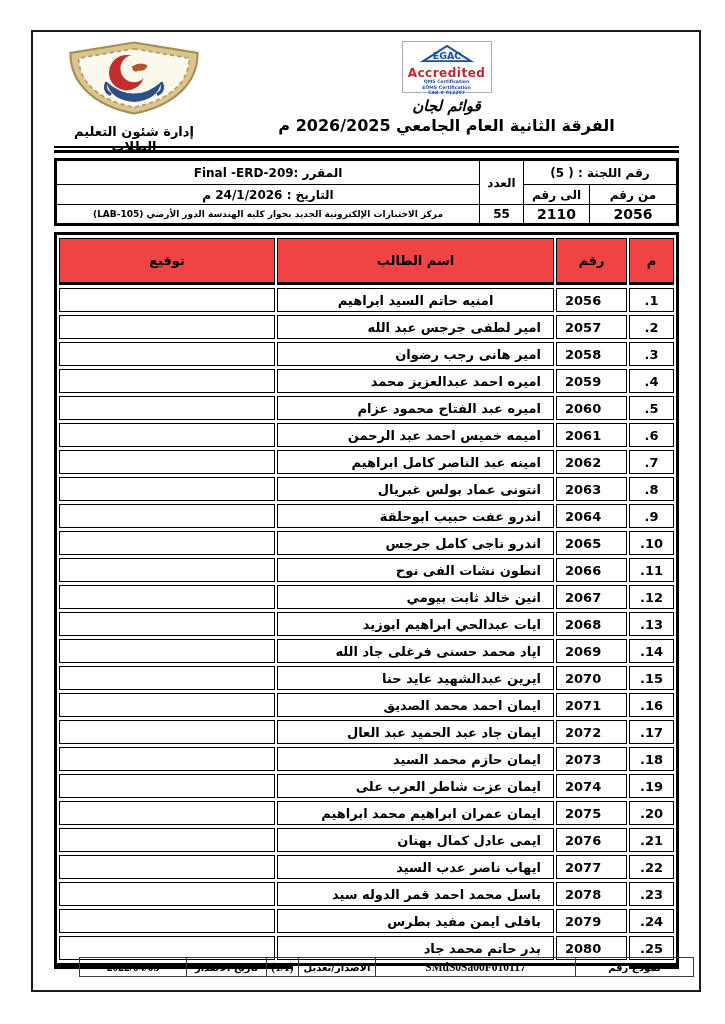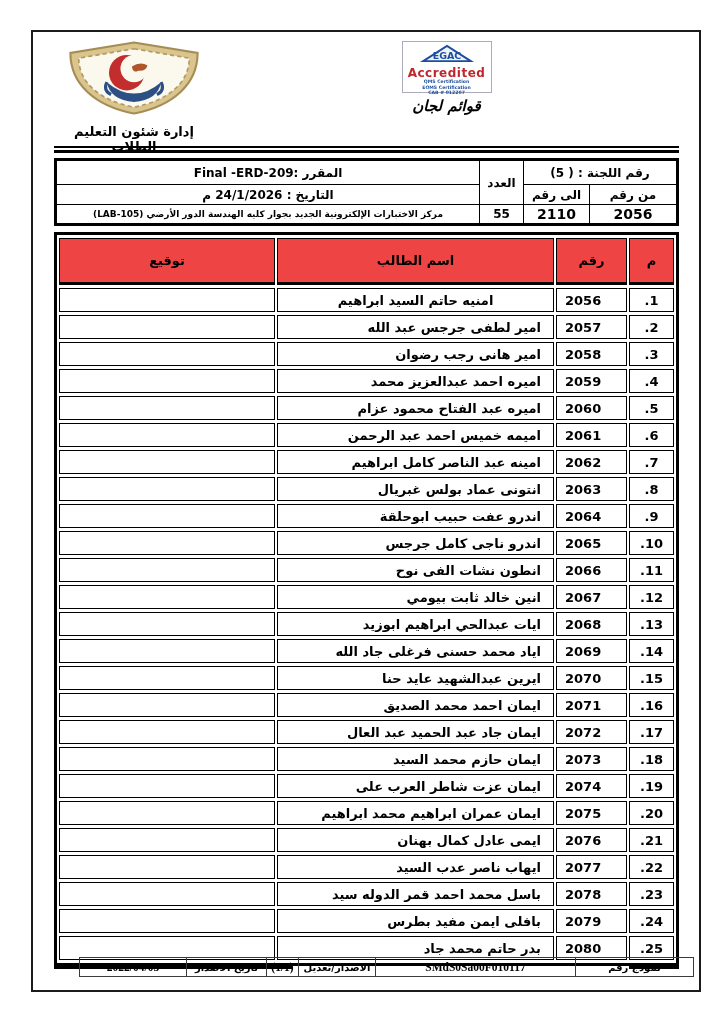--- a/index.html
+++ b/index.html
@@ -85,20 +85,21 @@
                 <path d="M5 19 L30 3 L55 19 Z" fill="#eef3fc" stroke="#1d4e9e" stroke-width="2"></path>
                 <text x="30" y="17" font-size="10" fill="#1d4e9e" text-anchor="middle" font-weight="bold">EGAC</text>
               </svg>
               <div class="egac-accredited">Accredited</div>
               <div class="egac-line">QMS Certification</div>
               <div class="egac-line">EOMS Certification</div>
               <div class="egac-line">CAB # 012207</div>
             </div>
           </div>
           <div class="title1">قوائم لجان</div>
+          <div class="title2">الفرقة الثانية العام الجامعي 2026/2025 م</div>
         </div>
 
       </div>
 
       <div class="sep"></div>
 
       <table class="info">
         <colgroup>
             <col style="width:88px">
             <col style="width:66px">

